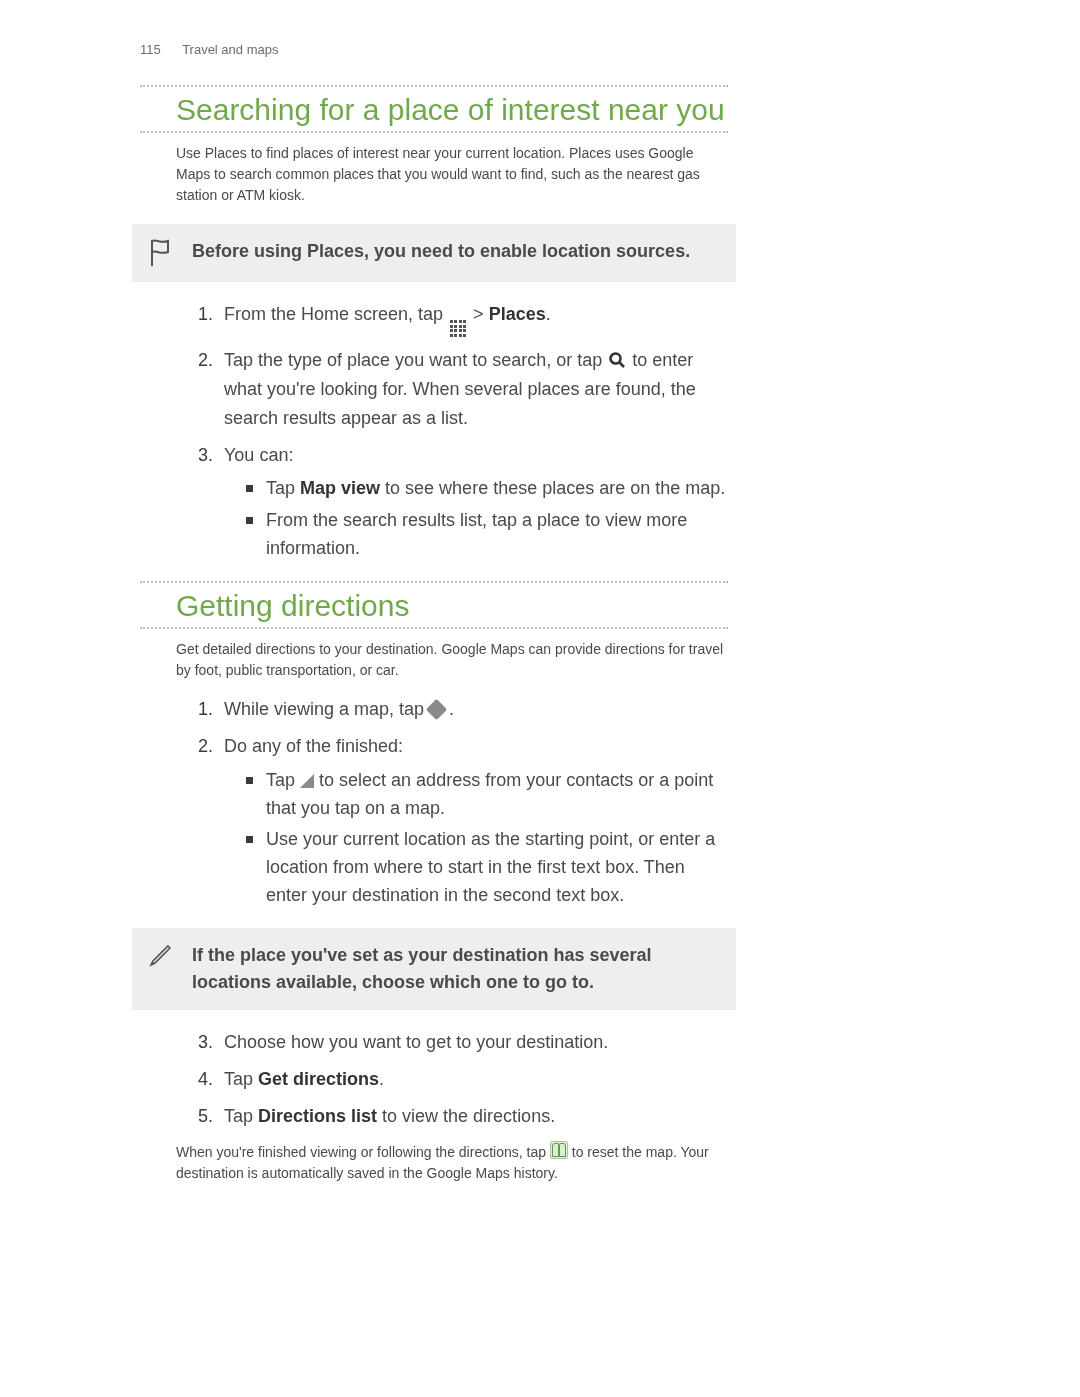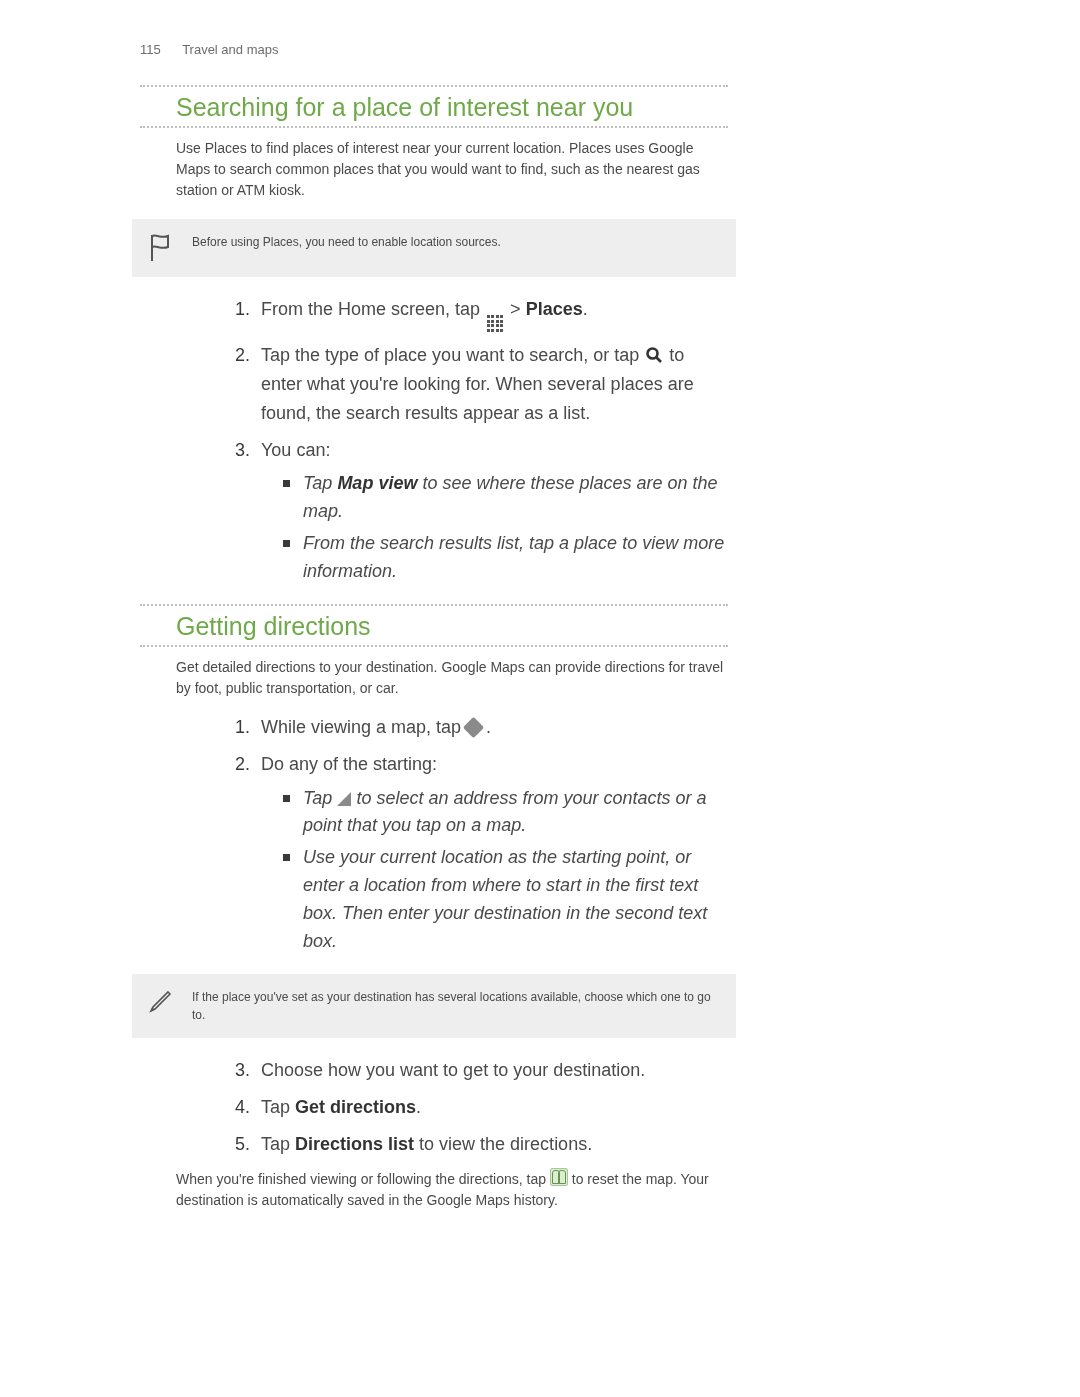--- a/index.html
+++ b/index.html
@@ -27,21 +27,21 @@
   .dotted-rule {
     border: none;
     border-top: 2px dotted #bdbdbd;
     margin: 4px 0 6px 0;
   }
   .dotted-rule.tight-top { margin-top: 2px; }
 
   h2.section-title {
     color: #6fa94a;
     font-weight: 400;
-    font-size: 25px;
+    font-size: 30px;
     margin: 2px 0 4px 36px;
   }
 
   .body-text {
     font-size: 14px;
     line-height: 1.5;
     margin: 10px 0 0 36px;
     color: #4a4a4a;
     font-weight: 300;
   }
@@ -57,45 +57,44 @@
     gap: 16px;
   }
   .callout .callout-icon {
     flex: 0 0 32px;
     display: flex;
     justify-content: center;
     align-items: flex-start;
     color: #555;
   }
   .callout .callout-text {
-    font-size: 12px;
+    font-size: 18px;
     line-height: 1.5;
     color: #4a4a4a;
-    font-weight: 400;
+    font-weight: 700;
   }
 
   ol.steps {
     margin: 14px 0 0 36px;
     padding-left: 42px;
     font-size: 18px;
     line-height: 1.6;
     color: #4a4a4a;
     font-weight: 300;
   }
-  ol.steps > li { margin-bottom: 8px; padding-left: 6px; margin-left: 37px; }
+  ol.steps > li { margin-bottom: 8px; padding-left: 6px; }
   ol.steps > li::marker { font-weight: 500; color: #3a3a3a; }
   ol.steps > li > .li-body { }
 
   ul.sub {
     list-style: none;
     margin: 6px 0 0 0;
     padding-left: 22px;
     font-size: 18px;
     line-height: 1.55;
-    font-style: italic;
   }
   ul.sub > li {
     position: relative;
     margin-bottom: 4px;
     padding-left: 20px;
   }
   ul.sub > li::before {
     content: "";
     position: absolute;
     left: 0;
@@ -249,21 +248,21 @@
 
   <ol class="steps">
     <li>
       <span class="li-body">
         <span>While viewing a map, tap </span>
         <span class="diamond"></span>
         <span>.</span>
       </span>
     </li>
     <li>
-      <span class="li-body">Do any of the starting:</span>
+      <span class="li-body">Do any of the finished:</span>
       <ul class="sub">
         <li>
           <span>Tap </span>
           <span class="signal-tri"></span>
           <span> to select an address from your contacts or a point that you tap on a map.</span>
         </li>
         <li>
           <span>Use your current location as the starting point, or enter a location from where to start in the first text box. Then enter your destination in the second text box.</span>
         </li>
       </ul>

